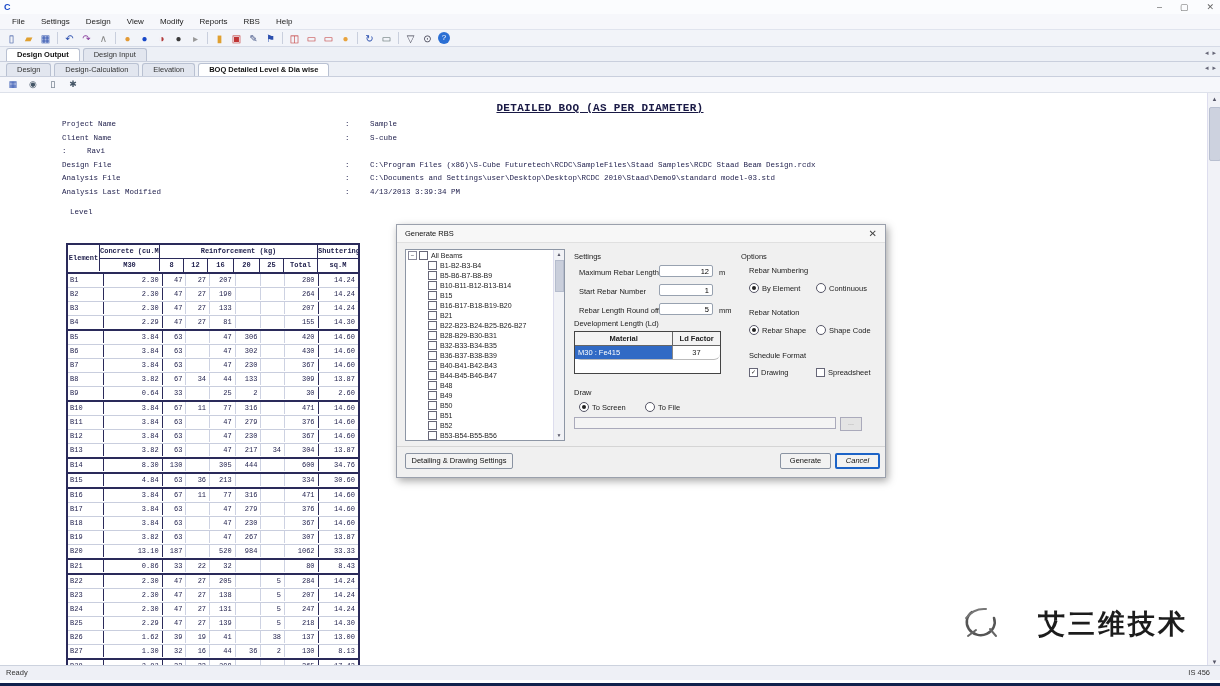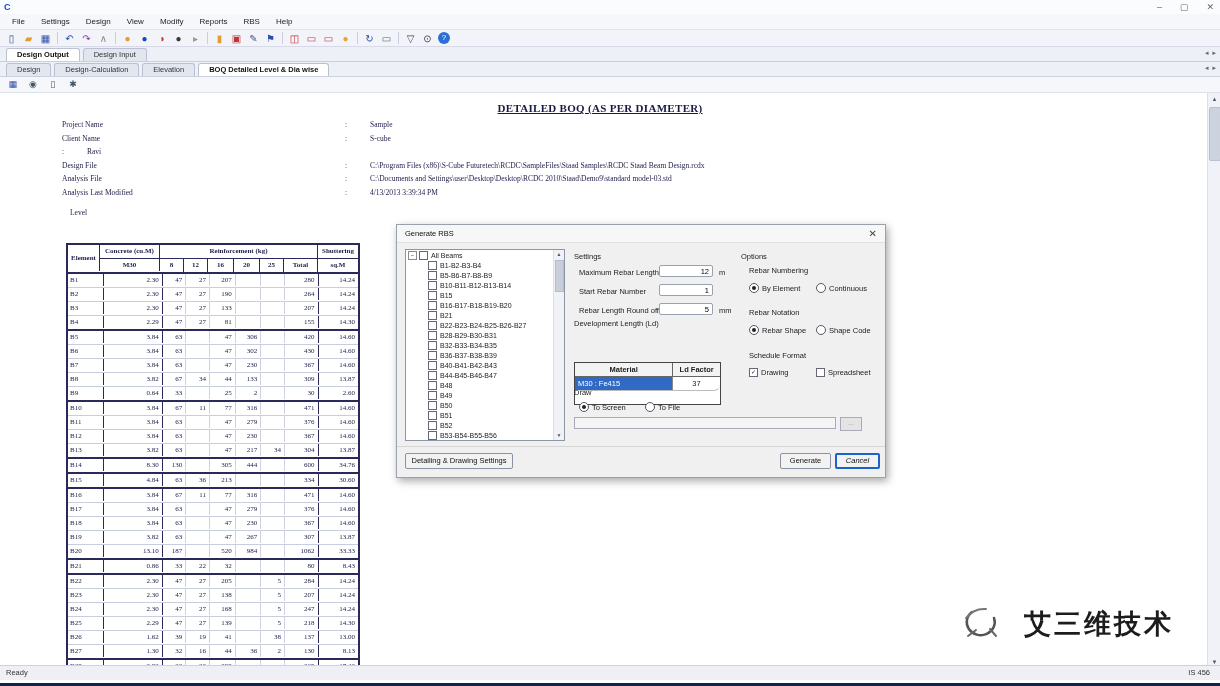--- a/index.html
+++ b/index.html
@@ -22,21 +22,21 @@
   .tab{font-size:7.5px;color:#333;background:#e2e6ef;border:1px solid #b9c1d2;border-bottom:none;border-radius:3px 3px 0 0;padding:1px 10px 2px;margin-right:3px;white-space:nowrap;}
   .tab.active{background:#fff;font-weight:bold;color:#111;}
   .tabscroll{position:absolute;right:4px;top:2px;font-size:7px;color:#667;display:flex;gap:4px;}
   .minibar{position:absolute;left:0;top:77px;width:100%;height:16px;background:#f6f7fb;border-bottom:1px solid #dde1ea;display:flex;align-items:center;padding-left:6px;box-sizing:border-box;}
   .mb-icon{display:inline-block;width:14px;height:13px;margin-right:6px;font-size:9px;line-height:13px;text-align:center;}
   .statusbar{position:absolute;left:0;bottom:3px;width:100%;height:14px;background:#eef0f6;border-top:1px solid #ccd2de;font-size:7.5px;color:#333;}
   .status-left{position:absolute;left:6px;top:2px;}
   .status-right{position:absolute;right:10px;top:2px;}
   
   .docarea{position:absolute;left:0;top:93px;width:1202px;height:575px;background:#fff;overflow:hidden;
-           font-family:Liberation Serif, serif;color:#23234f;}
+           font-family:Liberation Mono, monospace;color:#23234f;}
   .vscroll{position:absolute;right:0;top:93px;width:13px;height:575px;background:#f1f2f7;border-left:1px solid #dde;box-sizing:border-box;}
   .vs-btn{position:absolute;left:0;width:13px;height:12px;font-size:6px;text-align:center;line-height:12px;color:#556;}
   .vs-thumb{position:absolute;left:1px;top:14px;width:10px;height:52px;background:#cdd2df;border:1px solid #b8bfd0;border-radius:2px;}
   .doc-title{position:absolute;left:20px;top:9px;width:1160px;text-align:center;font-size:11px;font-weight:bold;text-decoration:underline;color:#191945;letter-spacing:.3px;}
   .info-block{position:absolute;left:62px;top:27px;}
   .info-row{display:flex;height:13.5px;font-size:7.5px;}
   .info-lab{width:283px;}
   .info-colon{width:25px;}
   .section-label{position:absolute;left:70px;top:115px;font-size:7.5px;}
   
@@ -69,42 +69,42 @@
   .tree-item{padding-left:22px;}
   .expander{display:inline-block;width:7px;height:7px;border:1px solid #889;line-height:6px;font-size:6px;text-align:center;margin-right:2px;background:#fff;color:#334;}
   .cbx{display:inline-block;width:7px;height:7px;border:1px solid #667;background:#fff;margin-right:3px;flex:none;font-size:6px;line-height:7px;text-align:center;color:#222;}
   .tree-scroll{position:absolute;right:0;top:0;width:10px;height:100%;background:#f1f2f6;border-left:1px solid #dde;}
   .ts-btn{position:absolute;left:0;width:10px;height:9px;font-size:5px;text-align:center;line-height:9px;color:#556;}
   .ts-thumb{position:absolute;left:1px;top:10px;width:7px;height:30px;background:#c9cedb;border:1px solid #b5bccd;}
   .grp-label{position:absolute;font-size:7.5px;color:#222;}
   .fld-label{position:absolute;font-size:7.5px;color:#222;}
   .fld-input{position:absolute;width:54px;height:12px;border:1px solid #98a2b0;background:#fff;font-size:7.5px;text-align:right;box-sizing:border-box;padding:0 3px;font-family:"Liberation Sans",sans-serif;border-radius:2px;}
   .unit{position:absolute;font-size:7.5px;color:#222;}
-  .devtable{position:absolute;left:177px;top:106px;width:147px;border:1px solid #444;box-sizing:border-box;background:#fff;margin-top:31px;}
+  .devtable{position:absolute;left:177px;top:106px;width:147px;border:1px solid #444;box-sizing:border-box;background:#fff;}
   .dev-hrow{display:flex;height:13px;background:#f3f3f3;border-bottom:1px solid #666;font-weight:bold;}
   .dev-h1{width:98px;border-right:1px solid #666;text-align:center;line-height:13px;}
   .dev-h2{width:47px;text-align:center;line-height:13px;}
   .dev-row{display:flex;height:13px;border-bottom:1px solid #bbb;border-radius:6px;}
   .dev-row.selected .dev-c1{background:#316ac5;color:#fff;}
   .dev-c1{width:98px;border-right:1px solid #888;line-height:13px;padding-left:3px;box-sizing:border-box;}
   .dev-c2{width:47px;text-align:center;line-height:13px;}
   .dev-empty{height:13px;}
   .radio{display:inline-block;width:8px;height:8px;border:1px solid #556;border-radius:50%;background:#fff;margin-right:3px;vertical-align:-1px;position:relative;flex:none;}
   .radio.sel::after{content:"";position:absolute;left:2px;top:2px;width:4px;height:4px;border-radius:50%;background:#222;}
   .opt-row{position:absolute;display:flex;align-items:center;font-size:7.5px;}
   .path-input{position:absolute;left:177px;top:192px;width:262px;height:12px;border:1px solid #aab;background:#f4f4f4;box-sizing:border-box;}
   .browse-btn{position:absolute;left:443px;top:192px;width:20px;height:12px;border:1px solid #aab;background:#e4e4e4;color:#999;font-size:7px;text-align:center;line-height:10px;}
   .dlg-sep{position:absolute;left:0;top:221px;width:100%;height:1px;background:#d5d5d5;}
   .btn{position:absolute;height:16px;background:#f2f2f2;border:1px solid #8a93a2;border-radius:2px;font-size:7.5px;text-align:center;color:#111;box-sizing:border-box;font-family:"Liberation Sans",sans-serif;}
   .btn-detail{left:8px;top:228px;width:108px;line-height:14px;}
   .btn-generate{left:383px;top:228px;width:51px;line-height:14px;}
   .btn-cancel{left:438px;top:228px;width:45px;line-height:12px;border:2px solid #1c63c7;font-style:italic;}
   
   .watermark{position:absolute;left:958px;top:602px;display:flex;align-items:center;z-index:5;}
-  .wm-text{font-size:27px;font-weight:bold;color:#1c1c1c;letter-spacing:3px;margin-left:14px;
+  .wm-text{font-size:27px;font-weight:bold;color:#1c1c1c;letter-spacing:3px;margin-left:28px;
            text-shadow:0 0 3px #fff,0 0 5px #fff;font-family:"DejaVu Sans",sans-serif;}
 </style>
 </head>
 <body>
 
 <div id="app">
 
   <div class="titlebar">
     <span class="app-ico">C</span>
     <span class="winctl">
@@ -494,21 +494,21 @@
             <span class="tcell c-d20"></span>
             <span class="tcell c-d">5</span>
             <span class="tcell c-tot">207</span>
             <span class="tcell c-shut">14.24</span>
           </div>
           <div class="trow">
             <span class="tcell c-el">B24</span>
             <span class="tcell c-con">2.30</span>
             <span class="tcell c-d">47</span>
             <span class="tcell c-d">27</span>
-            <span class="tcell c-d16">168</span>
+            <span class="tcell c-d16">131</span>
             <span class="tcell c-d20"></span>
             <span class="tcell c-d">5</span>
             <span class="tcell c-tot">247</span>
             <span class="tcell c-shut">14.24</span>
           </div>
           <div class="trow">
             <span class="tcell c-el">B25</span>
             <span class="tcell c-con">2.29</span>
             <span class="tcell c-d">47</span>
             <span class="tcell c-d">27</span>

